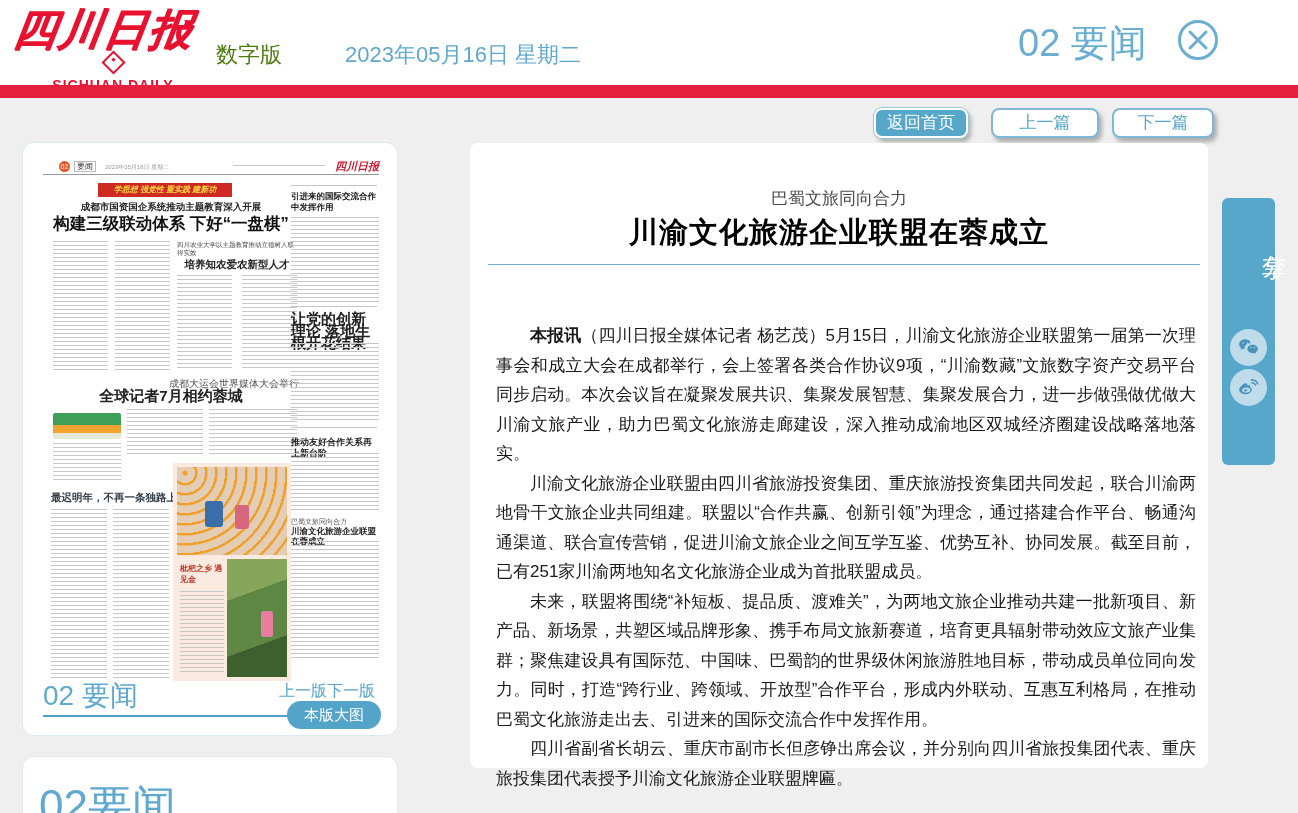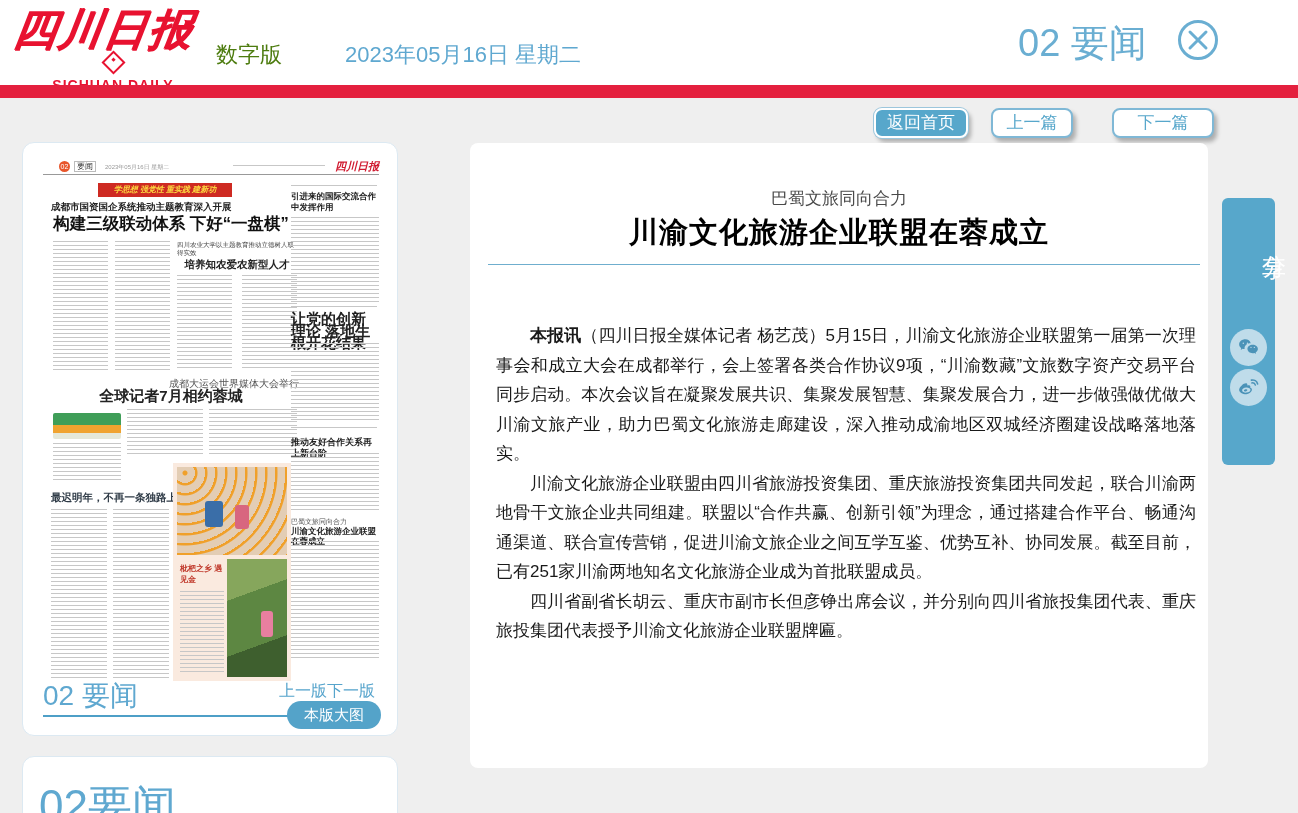--- a/index.html
+++ b/index.html
@@ -25,39 +25,39 @@
   .close-btn svg{position:absolute;left:6px;top:6px;}
 
   
   .redbar{position:absolute;left:0;top:85px;width:1298px;height:13px;background:#e4203e;}
   .navbtn{position:absolute;top:84px;height:30px;box-sizing:border-box;border-radius:8px;
           font-size:17px;line-height:26px;text-align:center;cursor:pointer;
           box-shadow:3px 4px 4px rgba(0,0,0,.28);margin-top:24px;}
   .navbtn.filled{left:874px;width:94px;background:#57a7cb;color:#fff;border:2px solid #ffffff;
                  box-shadow:0 0 0 1px #9cc6dc,3px 4px 4px rgba(0,0,0,.28);}
   .navbtn.ghost{background:#ffffff;color:#57a7cb;border:2px solid #7fb8d6;}
-  .navbtn.prev{left:991px;width:82px;}
+  .navbtn.prev{left:991px;width:108px;}
   .navbtn.next{left:1112px;width:102px;}
 
   
   .thumb-card{position:absolute;left:22px;top:142px;width:376px;height:594px;background:#fff;
               border:1px solid #dce9f2;border-radius:12px;box-sizing:border-box;}
   .paper{position:absolute;left:20px;top:18px;width:336px;height:528px;background:#fff;cursor:pointer;}
   .paper *{position:absolute;}
   .tl{background:repeating-linear-gradient(to bottom,#c7c7c7 0,#c7c7c7 1px,transparent 1px,transparent 4px);}
   .mast-line{left:0;top:13px;width:336px;height:1px;background:#999;}
   .mast-circle{left:16px;top:0;width:11px;height:11px;border-radius:50%;background:#e8562b;color:#fff;
                font-size:7px;line-height:11px;text-align:center;}
   .mast-sec{left:31px;top:0;font-size:8px;color:#333;border:1px solid #bbb;padding:0 2px;line-height:9px;}
   .mast-date{left:62px;top:2px;font-size:6px;color:#999;white-space:nowrap;}
   .mast-right{left:190px;top:4px;width:92px;height:4px;}
   .mast-logo{right:0;top:-2px;font-size:11px;font-weight:900;font-style:italic;color:#d01a30;white-space:nowrap;}
   .red-banner{left:55px;top:22px;width:134px;height:14px;background:#ce2a22;color:#fcd640;
               font-size:8px;font-weight:bold;font-style:italic;text-align:center;line-height:14px;white-space:nowrap;}
-  .main-kicker{left:8px;top:40px;width:240px;text-align:left;font-size:9.5px;font-weight:bold;color:#222;white-space:nowrap;}
+  .main-kicker{left:8px;top:40px;width:240px;text-align:center;font-size:9.5px;font-weight:bold;color:#222;white-space:nowrap;}
   .main-headline{left:0px;top:52px;width:256px;text-align:center;font-size:16.5px;font-weight:900;color:#111;white-space:nowrap;}
   .sub-kicker{left:134px;top:80px;width:120px;font-size:6.5px;color:#444;line-height:8px;}
   .sub-headline{left:134px;top:97px;width:120px;text-align:center;font-size:10.5px;font-weight:bold;color:#222;white-space:nowrap;}
   .media-kicker{left:0;top:216px;width:256px;text-align:right;font-size:10px;color:#555;white-space:nowrap;}
   .media-headline{left:0;top:226px;width:256px;text-align:center;font-size:15px;font-weight:900;color:#222;white-space:nowrap;}
   .green-banner{left:10px;top:252px;width:68px;height:26px;
                 background:linear-gradient(180deg,#3f9e58 0 45%,#f0a32f 45% 75%,#e5e8d8 75% 100%);border-radius:2px;}
   .emei-headline{left:8px;top:330px;width:124px;font-size:10.5px;font-weight:bold;color:#2e3a46;white-space:nowrap;}
   .photo-block{left:130px;top:302px;width:118px;height:218px;background:#faeadf;}
   .photo1{left:4px;top:4px;width:110px;height:88px;
@@ -206,20 +206,21 @@
     <div class="label">02要闻</div>
   </div>
 
   <div class="article-card">
     <div class="art-kicker">巴蜀文旅同向合力</div>
     <div class="art-title">川渝文化旅游企业联盟在蓉成立</div>
     <div class="art-rule"></div>
     <div class="art-body">
       <p><b>本报讯</b><span>（四川日报全媒体记者 杨艺茂）5月15日，川渝文化旅游企业联盟第一届第一次理事会和成立大会在成都举行，会上签署各类合作协议9项，“川渝数藏”文旅数字资产交易平台同步启动。本次会议旨在凝聚发展共识、集聚发展智慧、集聚发展合力，进一步做强做优做大川渝文旅产业，助力巴蜀文化旅游走廊建设，深入推动成渝地区双城经济圈建设战略落地落实。</span></p>
       <p>川渝文化旅游企业联盟由四川省旅游投资集团、重庆旅游投资集团共同发起，联合川渝两地骨干文旅企业共同组建。联盟以“合作共赢、创新引领”为理念，通过搭建合作平台、畅通沟通渠道、联合宣传营销，促进川渝文旅企业之间互学互鉴、优势互补、协同发展。截至目前，已有251家川渝两地知名文化旅游企业成为首批联盟成员。</p>
+      <p>未来，联盟将围绕“补短板、提品质、渡难关”，为两地文旅企业推动共建一批新项目、新产品、新场景，共塑区域品牌形象、携手布局文旅新赛道，培育更具辐射带动效应文旅产业集群；聚焦建设具有国际范、中国味、巴蜀韵的世界级休闲旅游胜地目标，带动成员单位同向发力。同时，打造“跨行业、跨领域、开放型”合作平台，形成内外联动、互惠互利格局，在推动巴蜀文化旅游走出去、引进来的国际交流合作中发挥作用。</p>
       <p>四川省副省长胡云、重庆市副市长但彦铮出席会议，并分别向四川省旅投集团代表、重庆旅投集团代表授予川渝文化旅游企业联盟牌匾。</p>
     </div>
   </div>
 
   <div class="share-bar">
     <div class="share-label">分享</div>
     <div class="share-circle sc-wechat">
       <svg width="25" height="25" viewBox="0 0 24 24" fill="#4b93b8">
         <path d="M9 4C5.7 4 3 6.2 3 8.9c0 1.5.8 2.8 2 3.7l-.5 1.7 1.9-1c.5.1 1 .2 1.6.2h.3c-.1-.3-.1-.7-.1-1 0-2.6 2.5-4.7 5.6-4.7h.3C13.6 5.6 11.5 4 9 4zM7 7.2c.4 0 .7.3.7.7s-.3.7-.7.7-.7-.3-.7-.7.3-.7.7-.7zm4 0c.4 0 .7.3.7.7s-.3.7-.7.7-.7-.3-.7-.7.3-.7.7-.7z"></path>
         <path d="M21 13.4c0-2.2-2.2-4-5-4s-5 1.8-5 4 2.2 4 5 4c.6 0 1.1-.1 1.6-.2l1.7.9-.4-1.5c1.3-.8 2.1-1.9 2.1-3.2zm-6.6-.9c-.3 0-.6-.3-.6-.6s.3-.6.6-.6.6.3.6.6-.3.6-.6.6zm3.2 0c-.3 0-.6-.3-.6-.6s.3-.6.6-.6.6.3.6.6-.2.6-.6.6z"></path>

